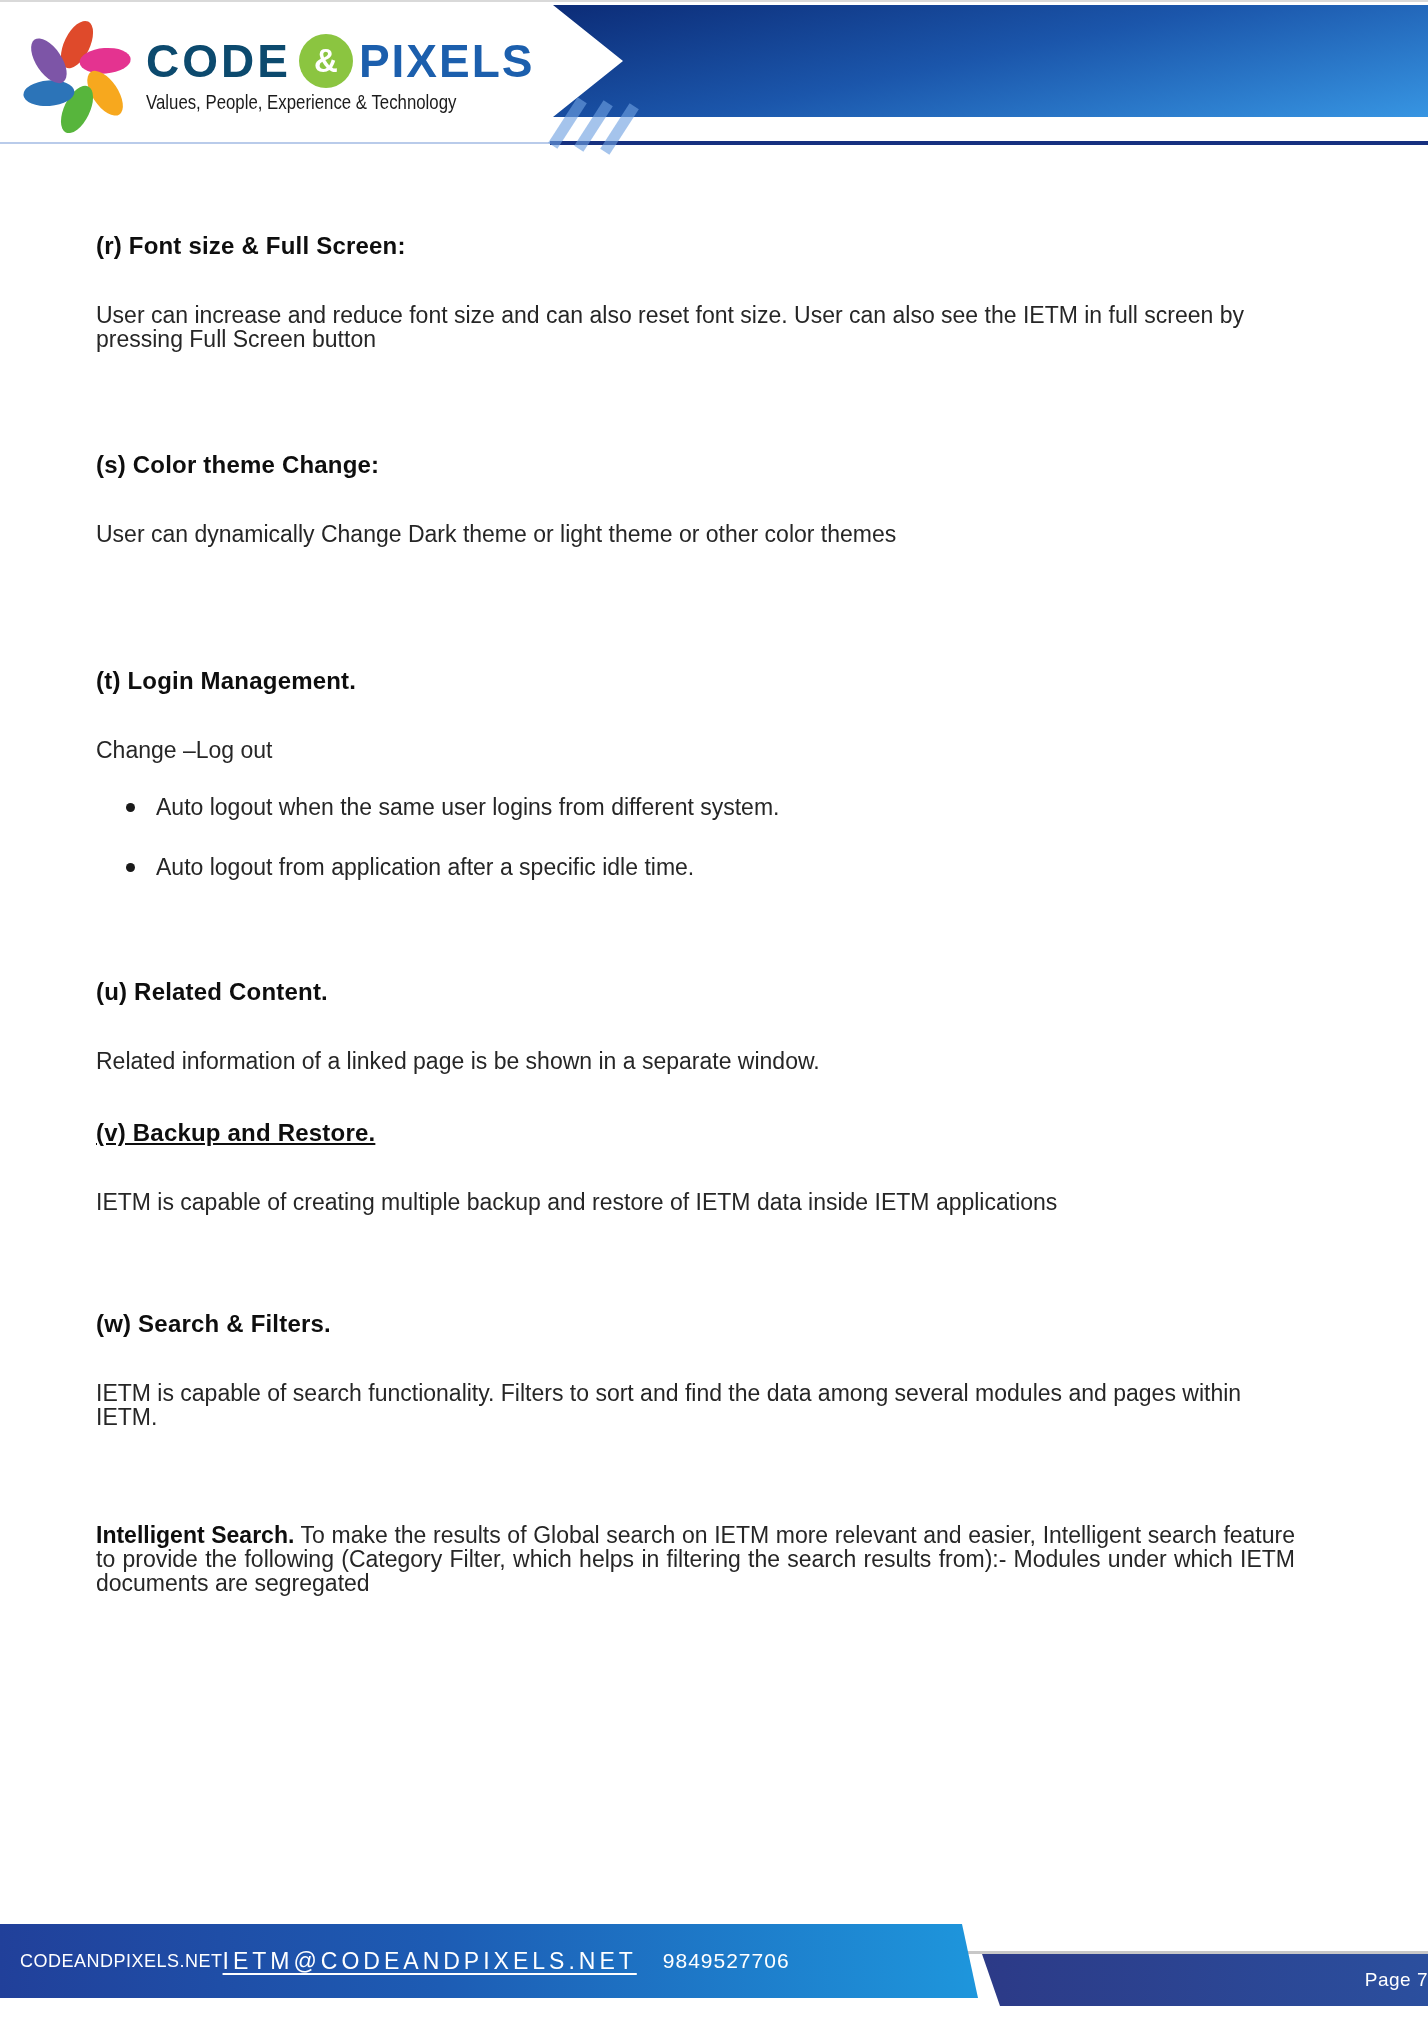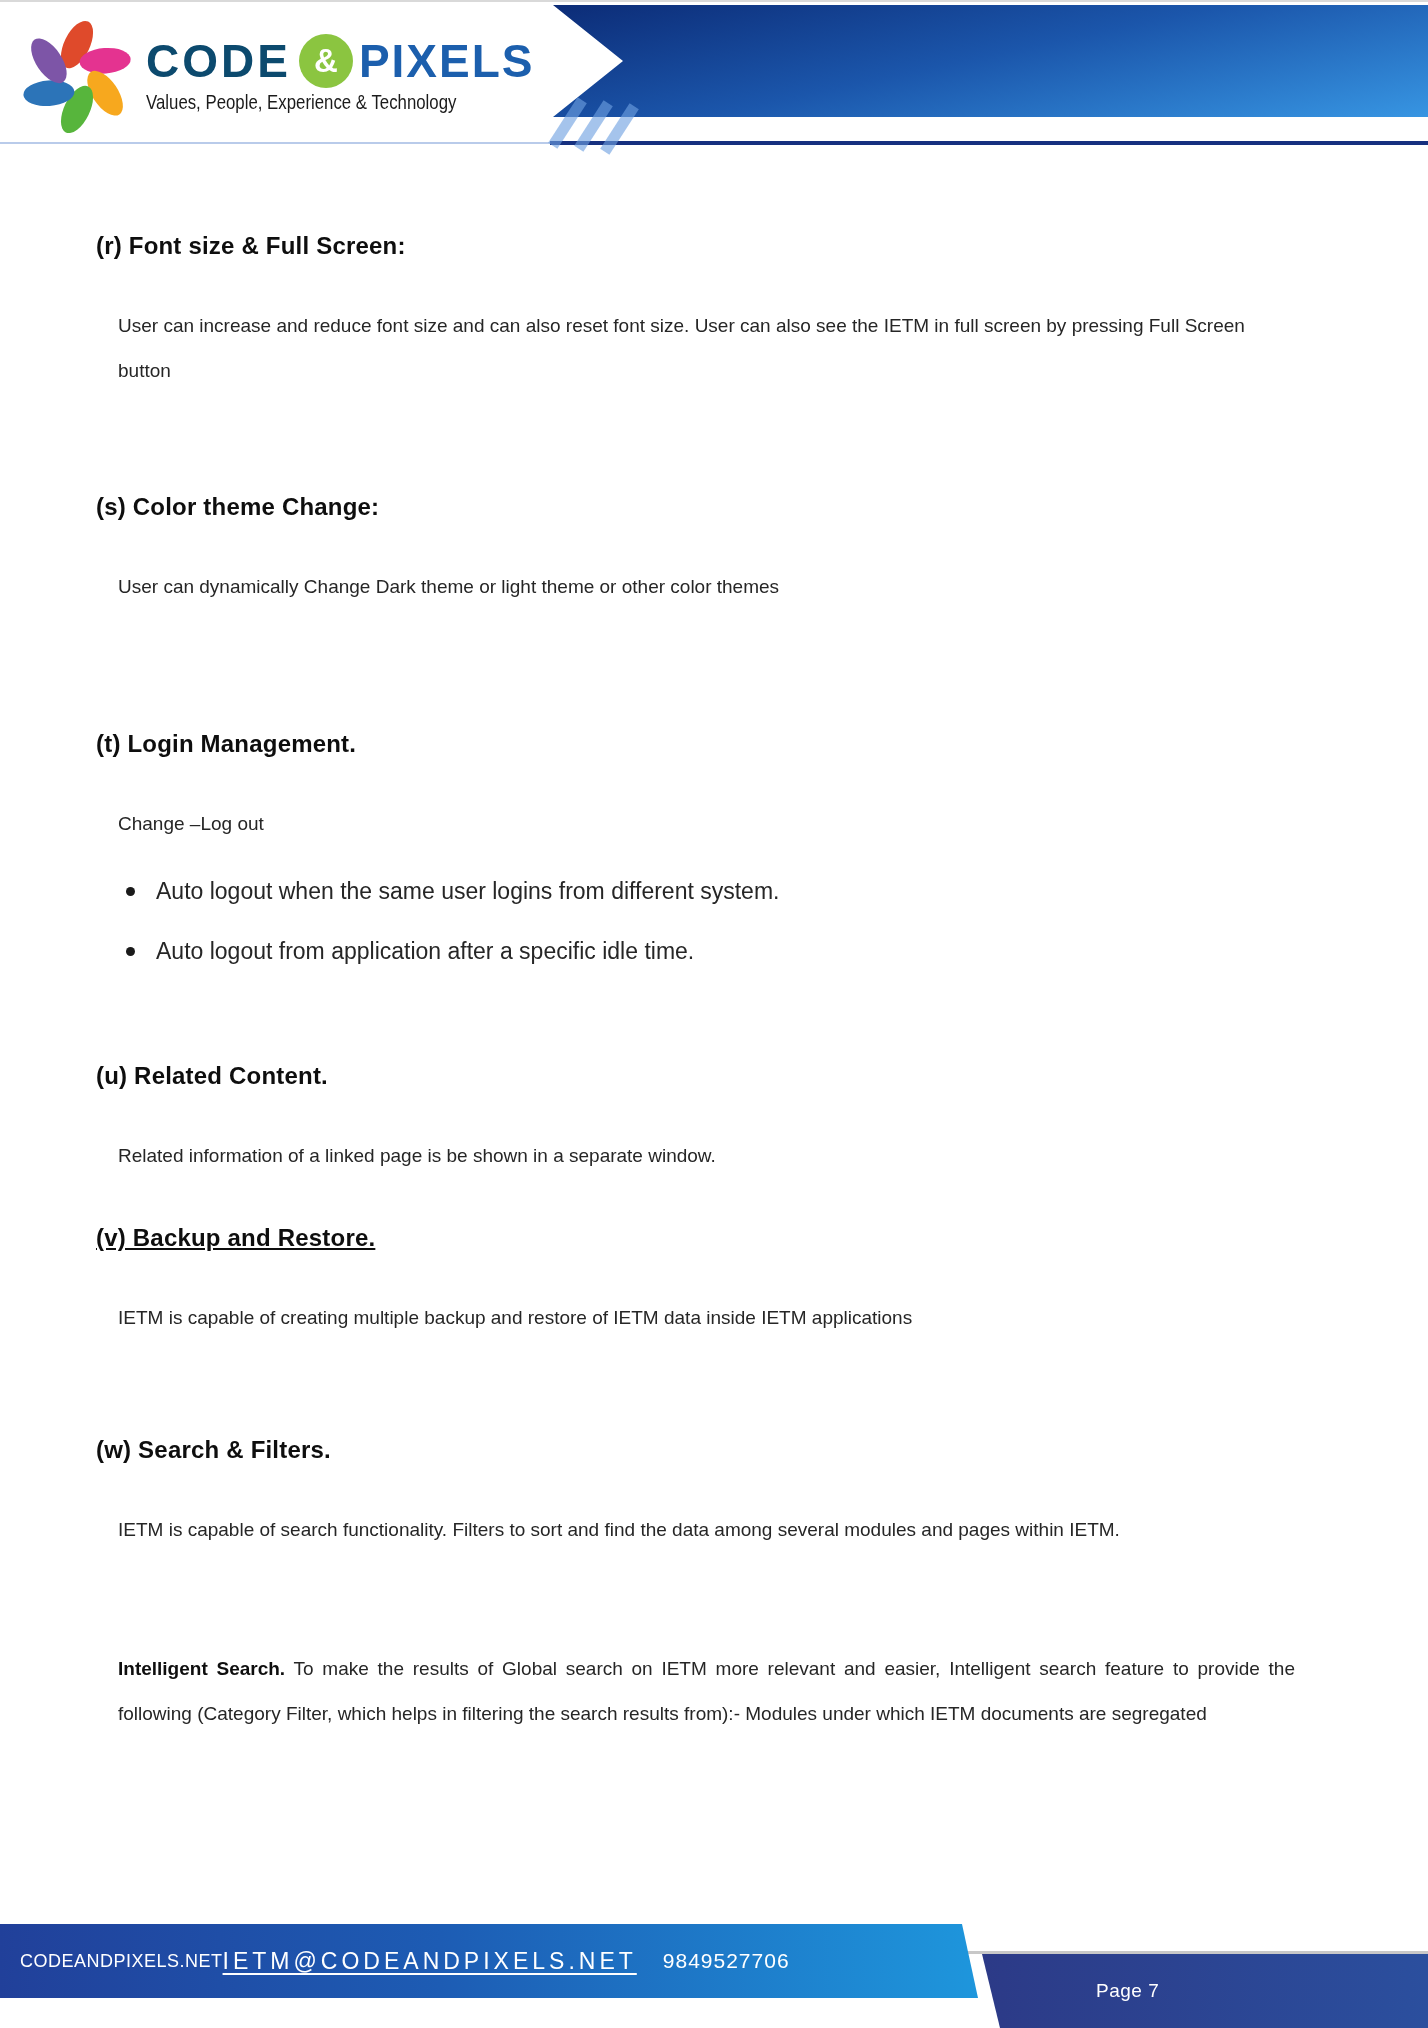--- a/index.html
+++ b/index.html
@@ -34,45 +34,45 @@
   }
   .amp-circle span { color:#ffffff; font-size:33px; font-weight:700; }
   .brand-pixels { font-size:46px; font-weight:700; color:#1c5fad; letter-spacing:2px; line-height:54px; }
   .tagline {
     margin-top:2px; font-size:21px; color:#1b1b1b; white-space:nowrap;
     transform:scaleX(0.8); transform-origin:left center; letter-spacing:0;
   }
   
   .content { position:absolute; top:230px; left:96px; right:133px; }
   .h { font-size:24px; line-height:32px; font-weight:700; color:#0e0e0e; letter-spacing:0.2px; }
-  .p { font-size:19px; line-height:45px; color:#262626; margin-top:41px;margin-left:22px; }
+  .p { font-size:23px; line-height:24px; color:#262626; margin-top:41px; }
   .gap-98 { margin-top:98px; } .gap-97 { margin-top:119px; }
   .gap-96 { margin-top:44px;text-decoration:underline; } .gap-94 { margin-top:94px; } .gap-87 { margin-top:87px; }
   ul.blt { list-style:none; margin-top:24px; }
   ul.blt li { position:relative; padding-left:60px; font-size:23px; line-height:43px; color:#262626; }
   ul.blt li + li { margin-top:17px; }
   ul.blt li::before {
     content:""; position:absolute; left:30px; top:17px;
     width:9px; height:9px; border-radius:50%; background:#1a1a1a;
   }
   .closing { text-align:justify; }
   .closing .lead { font-weight:700; color:#0e0e0e; }
   
   .footer-rule { position:absolute; top:1951px; left:0; width:100%; height:3px; background:#c8c8c8; }
   .footer-left {
     position:absolute; top:1924px; left:0; width:978px; height:74px;
     background:linear-gradient(90deg,#21409a 0%,#1d5cb4 45%,#1e96dc 100%);
     clip-path:polygon(0 0, calc(100% - 16px) 0, 100% 100%, 0 100%);
     display:flex; align-items:center; color:#ffffff;
   }
   .footer-right {
-    position:absolute; top:1954px; left:982px; right:0; height:74px;
+    position:absolute; top:1954px; left:982px; right:0; height:52px;
     background:linear-gradient(90deg,#2c3a87 0%,#2b4f9e 100%);
     clip-path:polygon(0 0, 100% 0, 100% 100%, 18px 100%);
-    display:flex; align-items:center; color:#ffffff;
+    display:flex; align-items:center; color:#ffffff;justify-content:flex-end;
   }
   .f-site  { margin-left:20px; font-size:18px; letter-spacing:0.5px; }
   .f-email { font-size:23px; letter-spacing:4px; text-underline-offset:4px; color:#ffffff; }
   .f-phone { margin-left:26px; font-size:21px; letter-spacing:1px; }
   .f-page  { padding-left:114px; font-size:19px; letter-spacing:0.5px; }
 </style>
 </head>
 <body>
 
 <div class="page">

